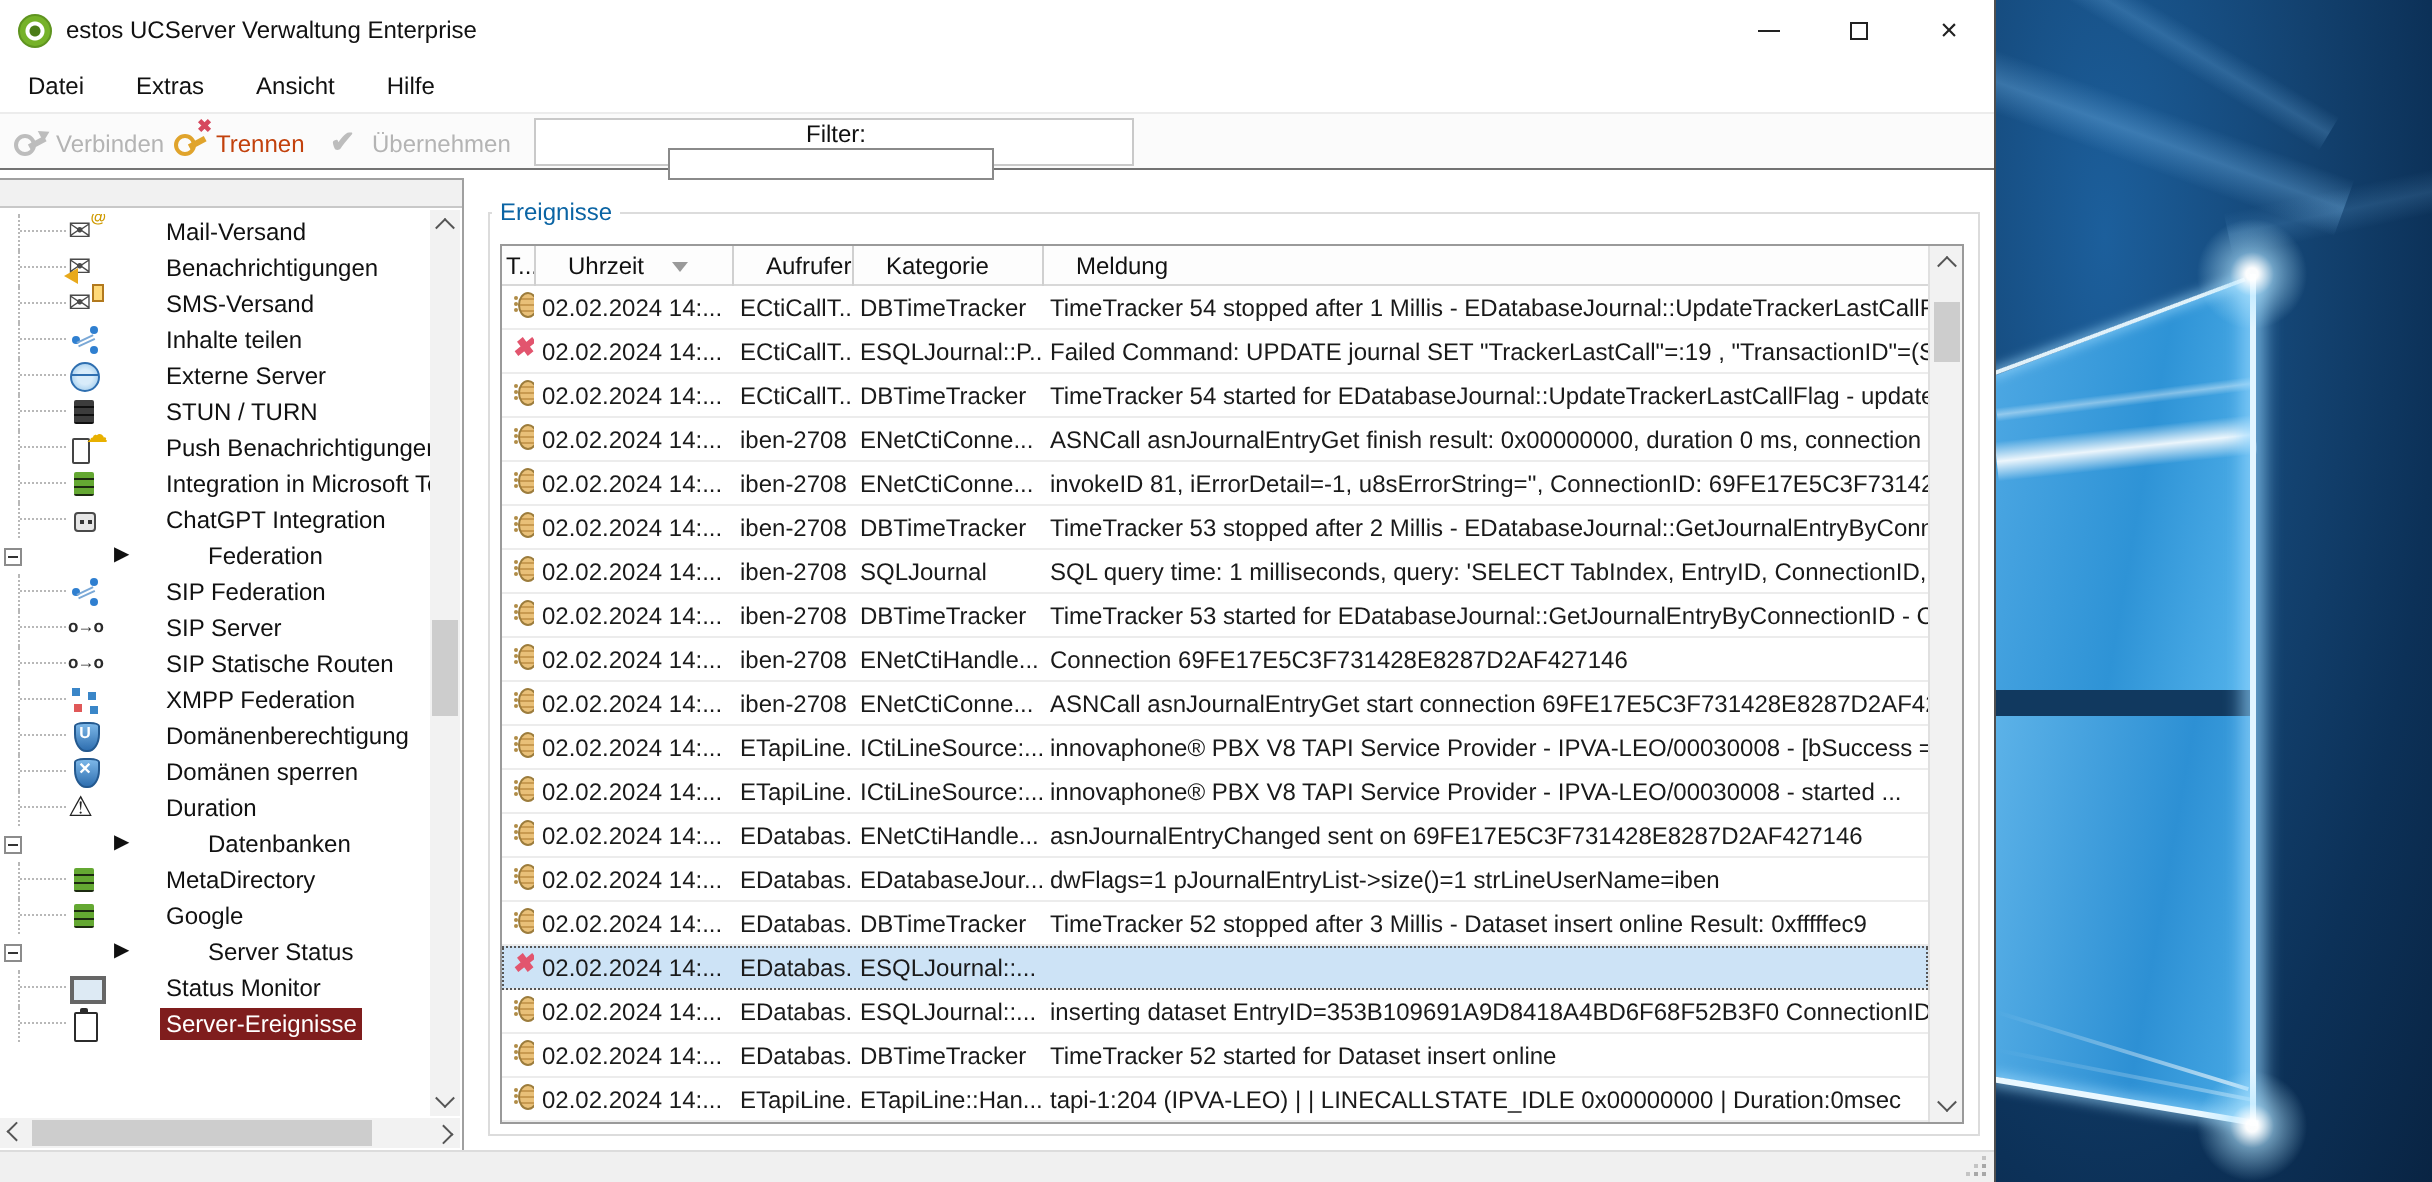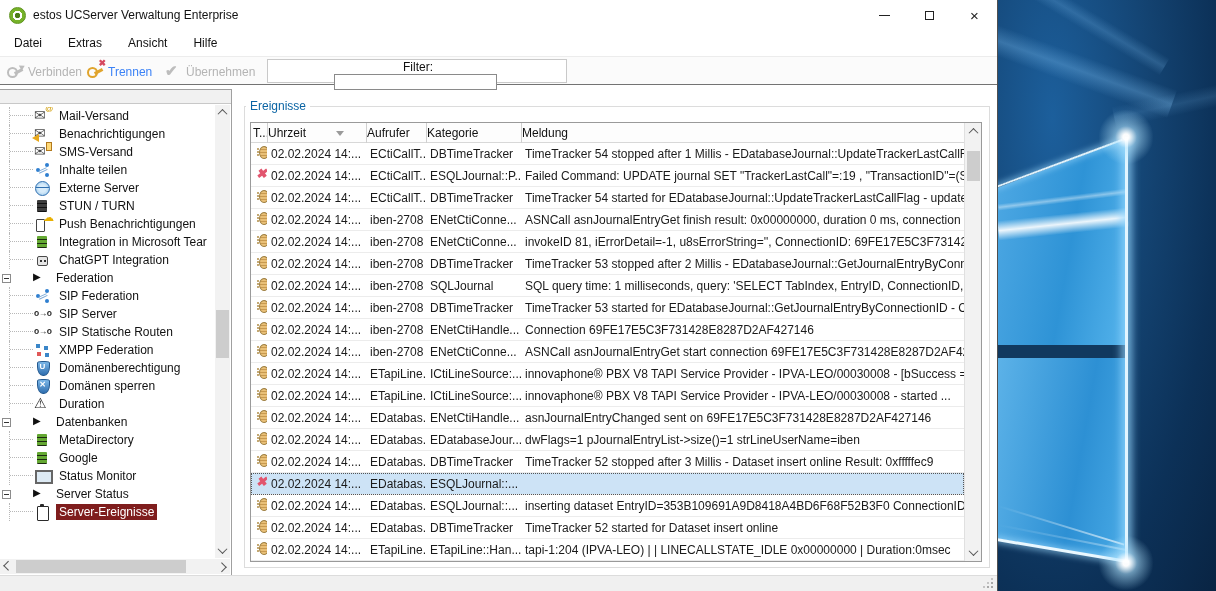--- a/index.html
+++ b/index.html
@@ -23,38 +23,38 @@
 
   
   .menubar { position:absolute; left:0; top:30px; width:997px; height:26px; background:#ffffff; display:flex; align-items:center; }
   .menu-item { font-size:12px; color:#111; padding:4px 12px; margin-left:2px; }
 
   
   .toolbar { position:absolute; left:0; top:56px; width:997px; height:29px; background:#fbfbfb; border-top:1px solid #ececec; border-bottom:1px solid #737373; }
   .tb-btn { position:absolute; top:3px; height:23px; display:flex; align-items:center; gap:4px; font-size:12px; }
   .tb-btn .lbl { white-space:nowrap; }
   .tb-btn.disabled .lbl { color:#b4b4b4; }
-  .tb-btn.enabled .lbl { color:#3b82f6; }
+  .tb-btn.enabled .lbl { color:#c2410c; }
   .tbicon { position:relative; width:18px; height:17px; flex:none; display:inline-block; }
   .tbicon.key::before { content:""; position:absolute; left:1px; bottom:2px; width:7px; height:7px; border:2px solid #bdbdbd; border-radius:50%; }
   .tbicon.key::after { content:""; position:absolute; left:8px; bottom:8px; width:9px; height:2.5px; background:#bdbdbd; transform:rotate(-28deg); }
   .tbicon.key.orange::before { border-color:#e0a42c; }
   .tbicon.key.orange::after { background:#e0a42c; }
   .tbicon .xmark { position:absolute; right:-2px; top:-5px; font-size:9px; color:#d6485e; font-weight:bold; font-style:normal; }
   .tbicon .arrowhead { position:absolute; right:-1px; top:1px; width:0; height:0; border-left:5px solid #bdbdbd; border-top:3px solid transparent; border-bottom:3px solid transparent; transform:rotate(-28deg); }
   .tbicon.check::before { content:"✔"; position:absolute; left:1px; top:-1px; font-size:15px; color:#bdbdbd; font-weight:bold; }
   .filter-group { position:absolute; left:267px; top:2px; width:300px; height:24px; border:1px solid #c9c9c9; background:#fff; display:flex; align-items:center;flex-direction:column; }
   .filter-label { font-size:12px; color:#111; margin:0 5px 0 7px; }
   .filter-input { flex:1; height:18px; margin-right:4px; border:1px solid #8a8a8a; font-size:12px; padding:0 3px; outline:none; font-family:"Liberation Sans", sans-serif; }
 
   
   .sidebar { position:absolute; left:0; top:89px; width:232px; height:486px; background:#ffffff; border-top:1px solid #a0a0a0; border-right:1px solid #a0a0a0; }
   .sidebar-header { position:absolute; left:0; top:0; width:231px; height:14px; background:#f1f1f1; border-bottom:1px solid #c8c8c8; }
   .tree { position:absolute; left:0; top:17px; width:215px; height:452px; overflow:hidden; }
-  .tree-item { height:18px; display:flex; align-items:center; position:relative; white-space:nowrap; font-size:12px; color:#111; }
+  .tree-item { height:18px; display:flex; align-items:center; position:relative; white-space:nowrap; font-size:12px; color:#111;gap:24px; }
   .tree-item .connector { position:absolute; left:9px; top:0; bottom:0; border-left:1px dotted #b8b8b8; }
   .tree-item .connector::after { content:""; position:absolute; left:0; top:8px; width:23px; border-top:1px dotted #b8b8b8; }
   .tree-item.depth2 { padding-left:34px; }
   .tree-item.depth1 { padding-left:2px; }
   .expander { width:9px; height:9px; border:1px solid #8c8c8c; background:#fff; position:relative; margin-right:20px; flex:none; }
   .expander::before { content:""; position:absolute; left:1px; right:1px; top:3px; height:1px; background:#333; }
   .ticon { position:relative; width:17px; height:16px; flex:none; }
   .tlabel { margin-left:5px; padding:1px 3px; }
   .tree-item.selected .tlabel { background:#7f1d1d; color:#ffffff; }
 
@@ -100,21 +100,21 @@
   .tree-vscroll { right:1px; top:15px; width:15px; height:453px; }
   .tree-hscroll { left:0; bottom:1px; height:15px; width:230px; }
 
   
   .group-border { position:absolute; left:244px; top:106px; width:746px; height:462px; border:1px solid #dcdcdc; }
   .group-title { position:absolute; left:246px; top:99px; background:#ffffff; padding:0 4px; font-size:12px; color:#0a64a4; z-index:2; }
 
   .etable { position:absolute; left:250px; top:122px; width:732px; height:440px; border:1px solid #9a9a9a; background:#fff; z-index:1; }
   .thead, .trow { display:grid; grid-template-columns:16px 99px 60px 95px 1fr; align-items:center; }
   .thead { height:20px; background:#fdfdfd; border-bottom:1px solid #d8d8d8; width:713px; }
-  .thead .hcell { font-size:12px; color:#111; padding-left:0; border-left:1px solid #d0d0d0; height:20px; display:flex; align-items:center; overflow:hidden; white-space:nowrap; position:relative; }
+  .thead .hcell { font-size:12px; color:#111; padding-left:16px; border-left:1px solid #d0d0d0; height:20px; display:flex; align-items:center; overflow:hidden; white-space:nowrap; position:relative; }
   .thead .hcell:first-child { border-left:none; padding-left:2px; }
   .sort-arrow { position:absolute; right:22px; top:8px; width:0; height:0; border-left:4px solid transparent; border-right:4px solid transparent; border-top:5px solid #9a9a9a; }
   .tbody { position:absolute; left:0; top:20px; width:713px; height:418px; overflow:hidden; }
   .trow { height:22px; border-bottom:1px solid #ececec; }
   .trow span { font-size:12px; color:#1a1a1a; padding-left:4px; white-space:nowrap; overflow:hidden; }
   .trow.selected { background:#cde3f6; outline:1px dotted #555; outline-offset:-1px; }
   .ricon { position:relative; width:16px; height:16px; display:inline-block; }
   .ico-bug::before { content:""; position:absolute; left:4px; top:2px; width:8px; height:11px; border-radius:50%; border:1px solid #9c7c3c; background:repeating-linear-gradient(180deg,#e9c078 0 2px,#c89a50 2px 3px); }
   .ico-bug::after { content:""; position:absolute; left:2px; top:4px; width:2px; height:2px; border-radius:50%; background:#b08c46; box-shadow:0 3px 0 #b08c46, 0 6px 0 #b08c46, 11px 0 0 #b08c46, 11px 3px 0 #b08c46, 11px 6px 0 #b08c46; }
   .ico-error::before { content:"✖"; position:absolute; left:1px; top:1px; font-size:13px; line-height:14px; color:#e2556e; font-weight:bold; }
@@ -332,31 +332,31 @@
 
           <span class="ticon ico-server-green"></span>
           <span class="tlabel">MetaDirectory</span>
         </div>
           <div class="tree-item depth2">
           <span class="connector"></span>
 
           <span class="ticon ico-server-green"></span>
           <span class="tlabel">Google</span>
         </div>
-          <div class="tree-item depth2">
-          <span class="connector"></span>
-
-          <span class="ticon ico-monitor"></span>
-          <span class="tlabel">Status Monitor</span>
-        </div>
           <div class="tree-item depth1">
 
           <span class="expander"></span>
           <span class="ticon ico-node-triangle"></span>
           <span class="tlabel">Server Status</span>
+        </div>
+          <div class="tree-item depth2">
+          <span class="connector"></span>
+
+          <span class="ticon ico-monitor"></span>
+          <span class="tlabel">Status Monitor</span>
         </div>
           <div class="tree-item depth2 selected">
           <span class="connector"></span>
 
           <span class="ticon ico-clipboard"></span>
           <span class="tlabel">Server-Ereignisse</span>
         </div>
         </div>
 
       <div class="sb tree-vscroll">

